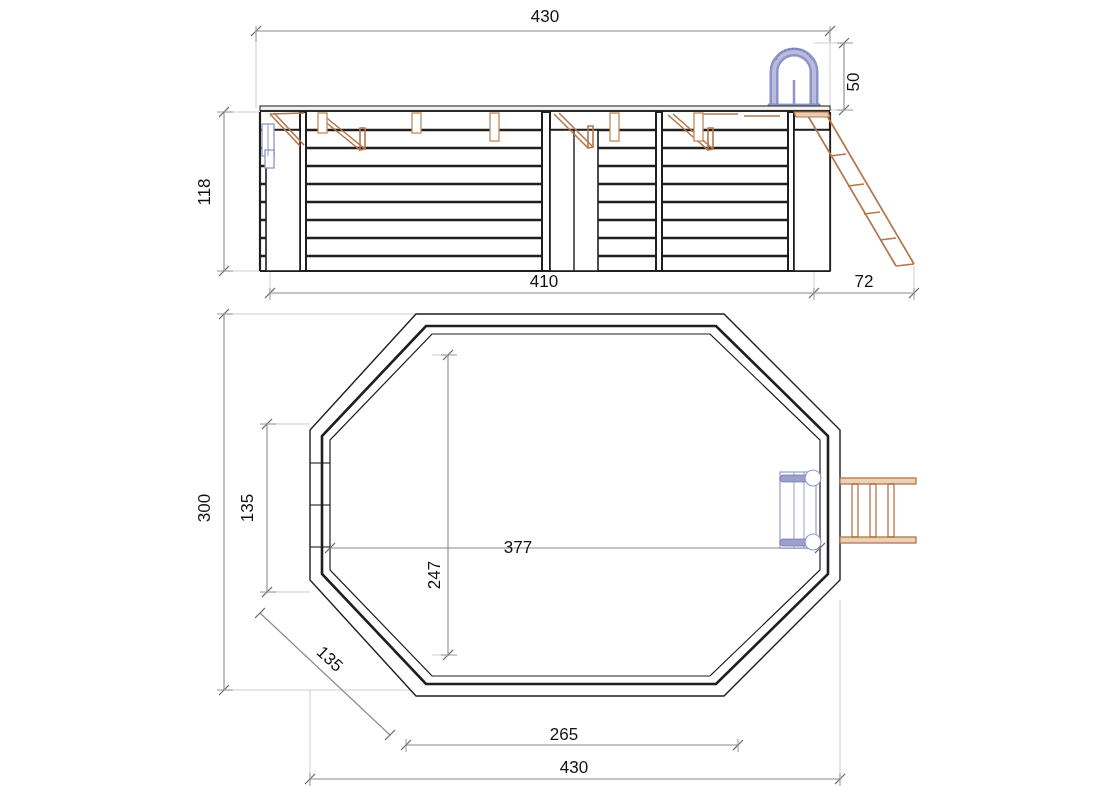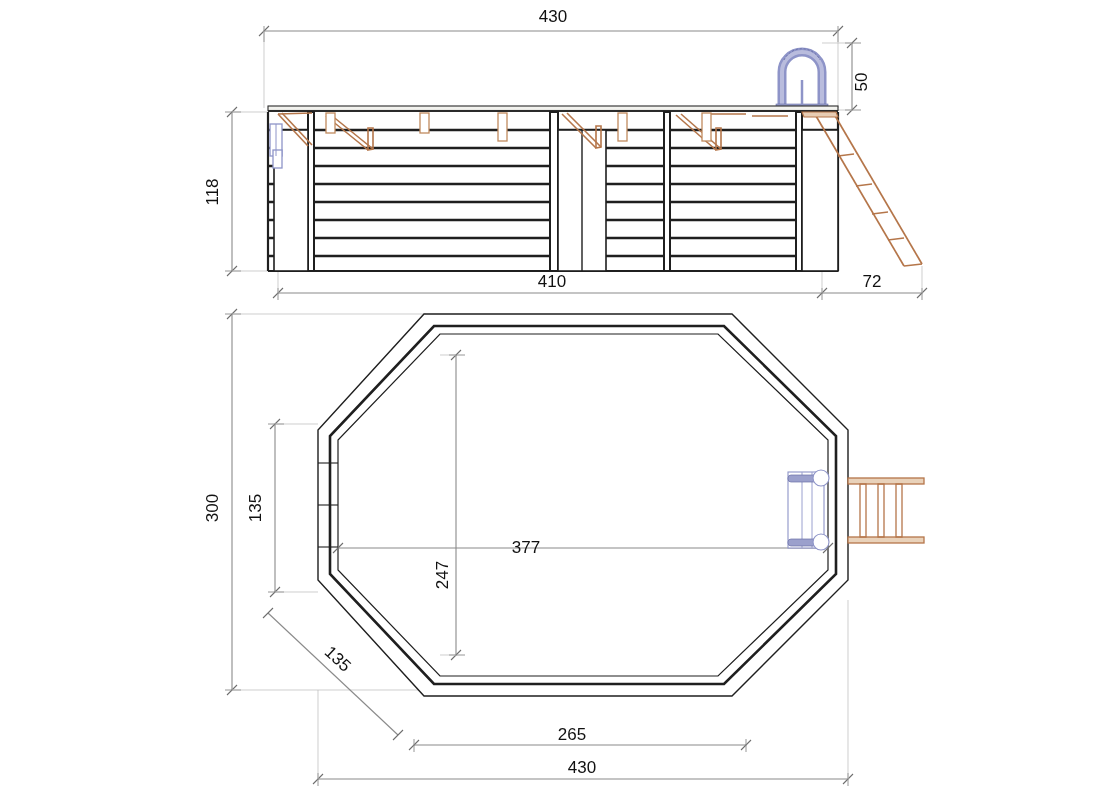--- a/index.html
+++ b/index.html
@@ -2,21 +2,21 @@
 <html><head>
 <meta charset="utf-8">
 <title>Wooden Pool Technical Drawing</title>
 <style>
   html,body{margin:0;padding:0;background:#ffffff;}
   body{
     width:1100px;height:800px;overflow:hidden;
     font-family:"Liberation Sans", sans-serif;
     position:relative;
   }
-  #sheet{position:absolute;left:16px;top:0;width:1000px;height:800px;}
+  #sheet{position:absolute;left:8px;top:0;width:1000px;height:800px;}
   svg{display:block;}
   .dimtext{
     font-family:"Liberation Sans", sans-serif;
     font-size:17px;
     fill:#111111;
     text-anchor:middle;
     dominant-baseline:alphabetic;
   }
 </style>
 </head>

